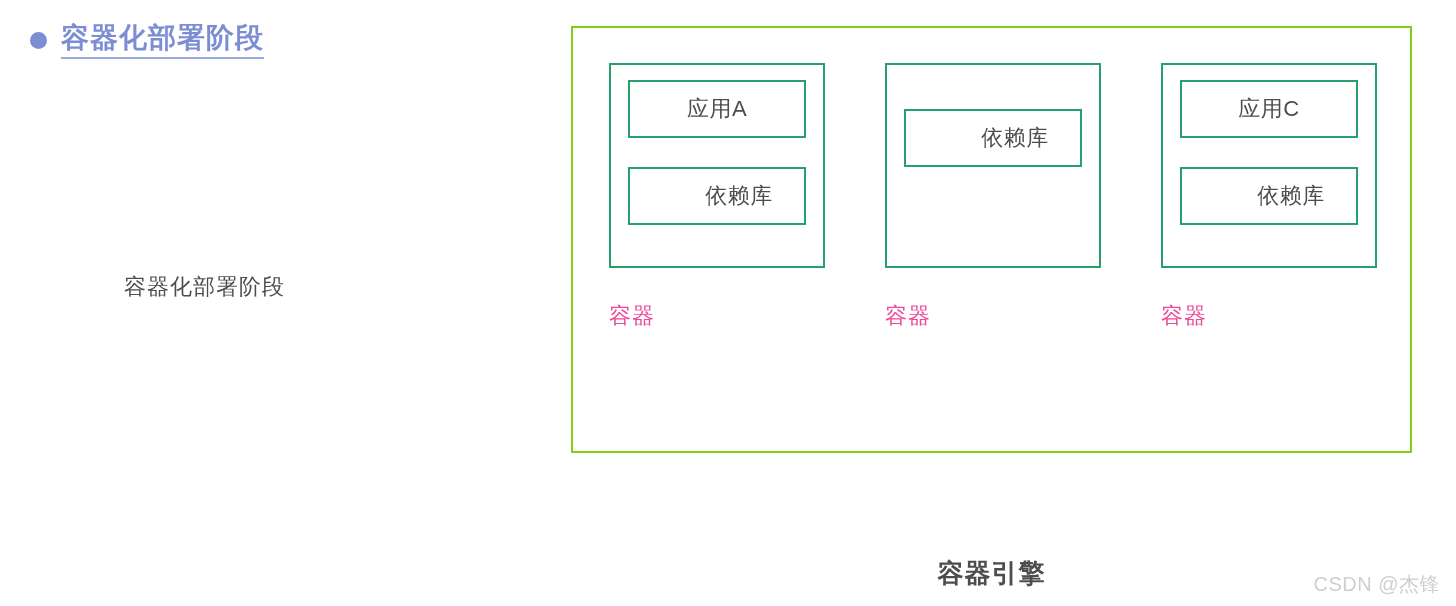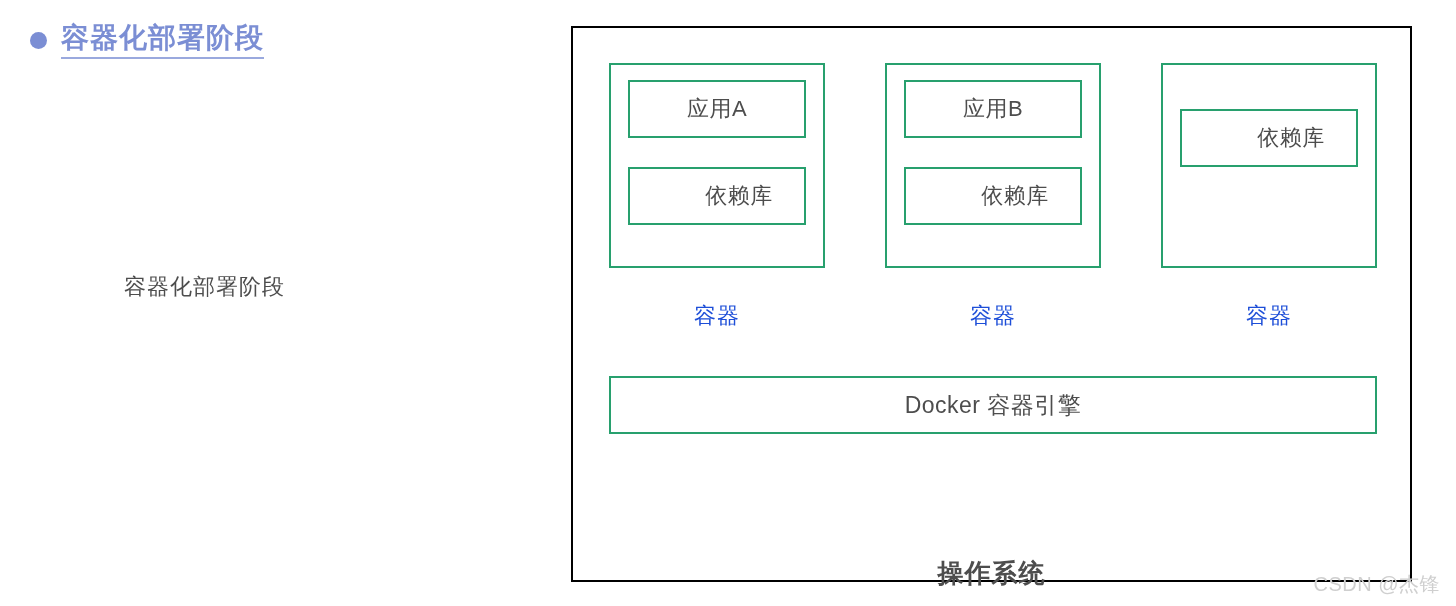--- a/index.html
+++ b/index.html
@@ -49,22 +49,22 @@
     color: #4d4d4d;
     letter-spacing: 1px;
   }
 
   
   .diagram {
     position: absolute;
     left: 571px;
     top: 26px;
     width: 841px;
-    height: 556px;
-    border: 2px solid #000000;
+    height: 427px;
+    border: 2px solid #84cc16;
     box-sizing: border-box;
   }
   .container-row {
     position: absolute;
     left: 36px;
     top: 35px;
     width: 768px;
     height: 205px;
     display: flex;
     justify-content: space-between;
@@ -94,23 +94,23 @@
   .label-row {
     position: absolute;
     left: 36px;
     top: 273px;
     width: 768px;
     display: flex;
     justify-content: space-between;
   }
   .container-label {
     width: 216px;
-    text-align: center;
+    text-align: left;
     font-size: 22px;
-    color: #1d4ed8;
+    color: #ec4899;
     letter-spacing: 1px;
   }
   .wide-box {
     position: absolute;
     left: 36px;
     width: 768px;
     height: 58px;
     border: 2px solid #28a06e;
     box-sizing: border-box;
     display: flex;
@@ -158,35 +158,34 @@
 <div class="diagram">
 
   <div class="container-row">
 
     <div class="container-box">
       <div class="inner-box app">应用A</div>
       <div class="inner-box dep">依赖库</div>
     </div>
 
     <div class="container-box">
-      <div class="inner-box app">应用B</div>
       <div class="inner-box dep">依赖库</div>
     </div>
 
     <div class="container-box">
+      <div class="inner-box app">应用C</div>
       <div class="inner-box dep">依赖库</div>
     </div>
 
   </div>
 
   <div class="label-row">
     <div class="container-label">容器</div>
     <div class="container-label">容器</div>
     <div class="container-label">容器</div>
   </div>
 
-  <div class="wide-box engine">Docker 容器引擎</div>
 
 </div>
 
-<div class="server-caption">操作系统</div>
+<div class="server-caption">容器引擎</div>
 
 <div class="watermark">CSDN @杰锋</div>
 
 </body></html>

